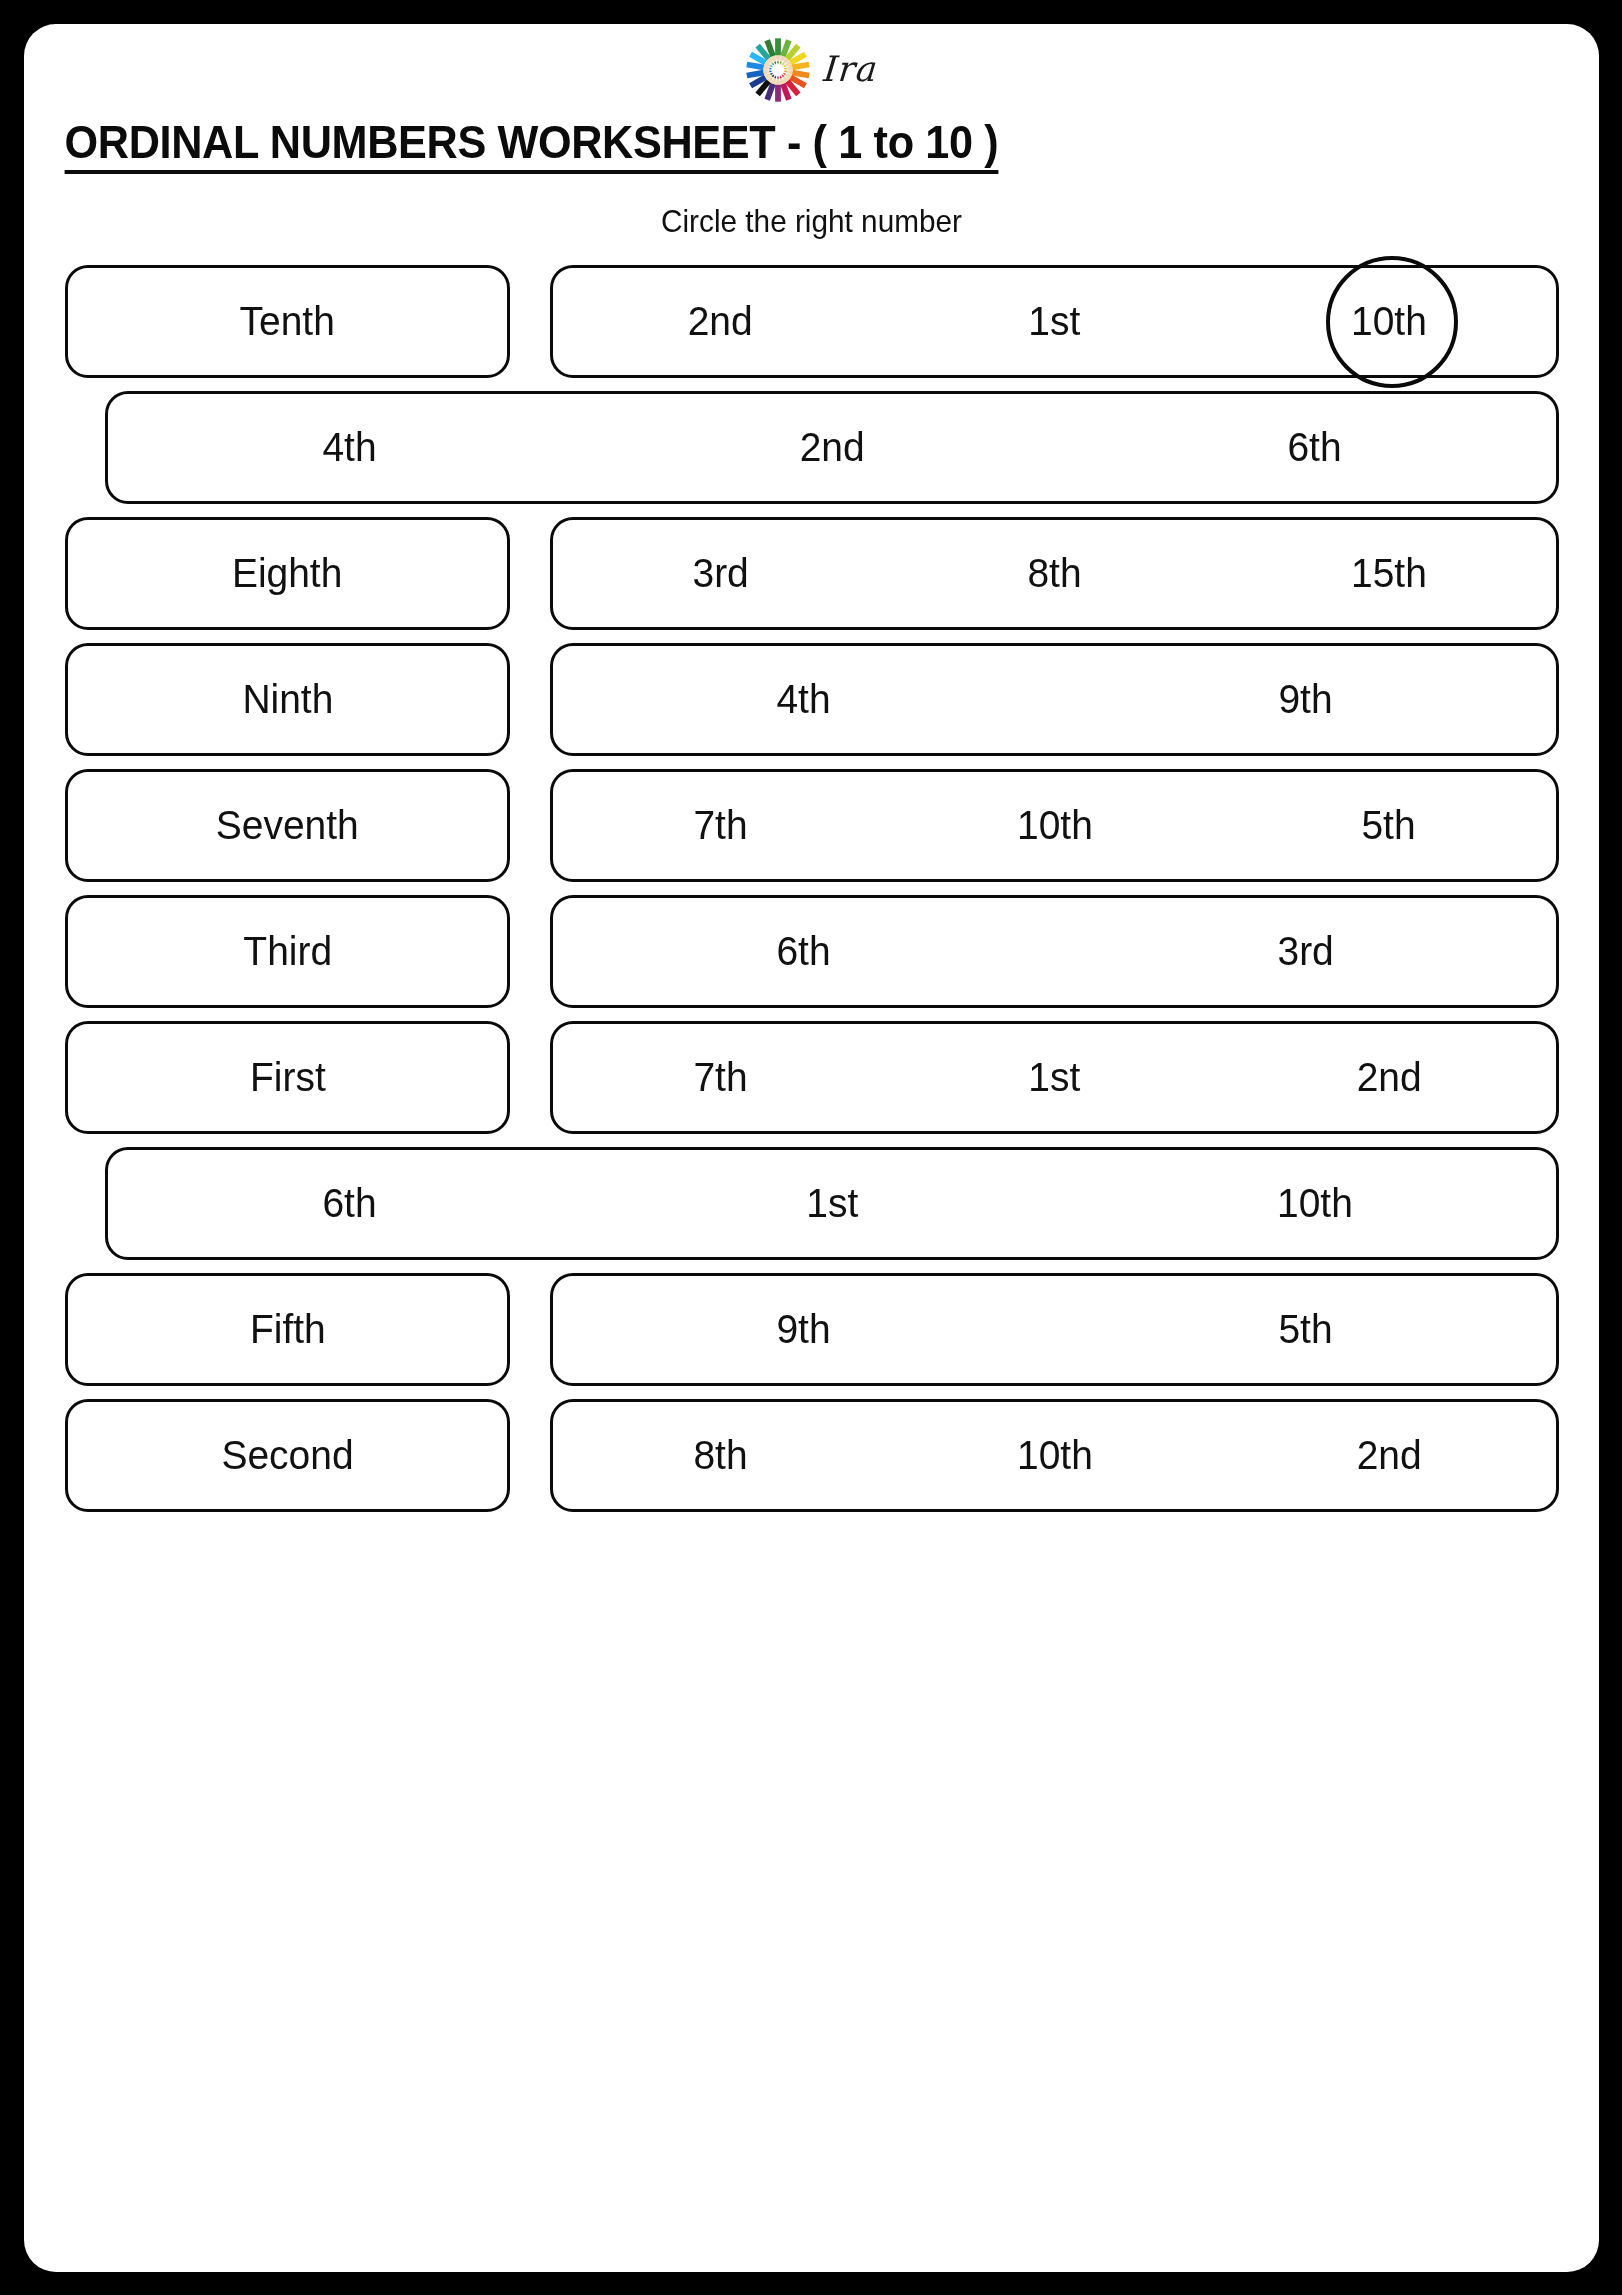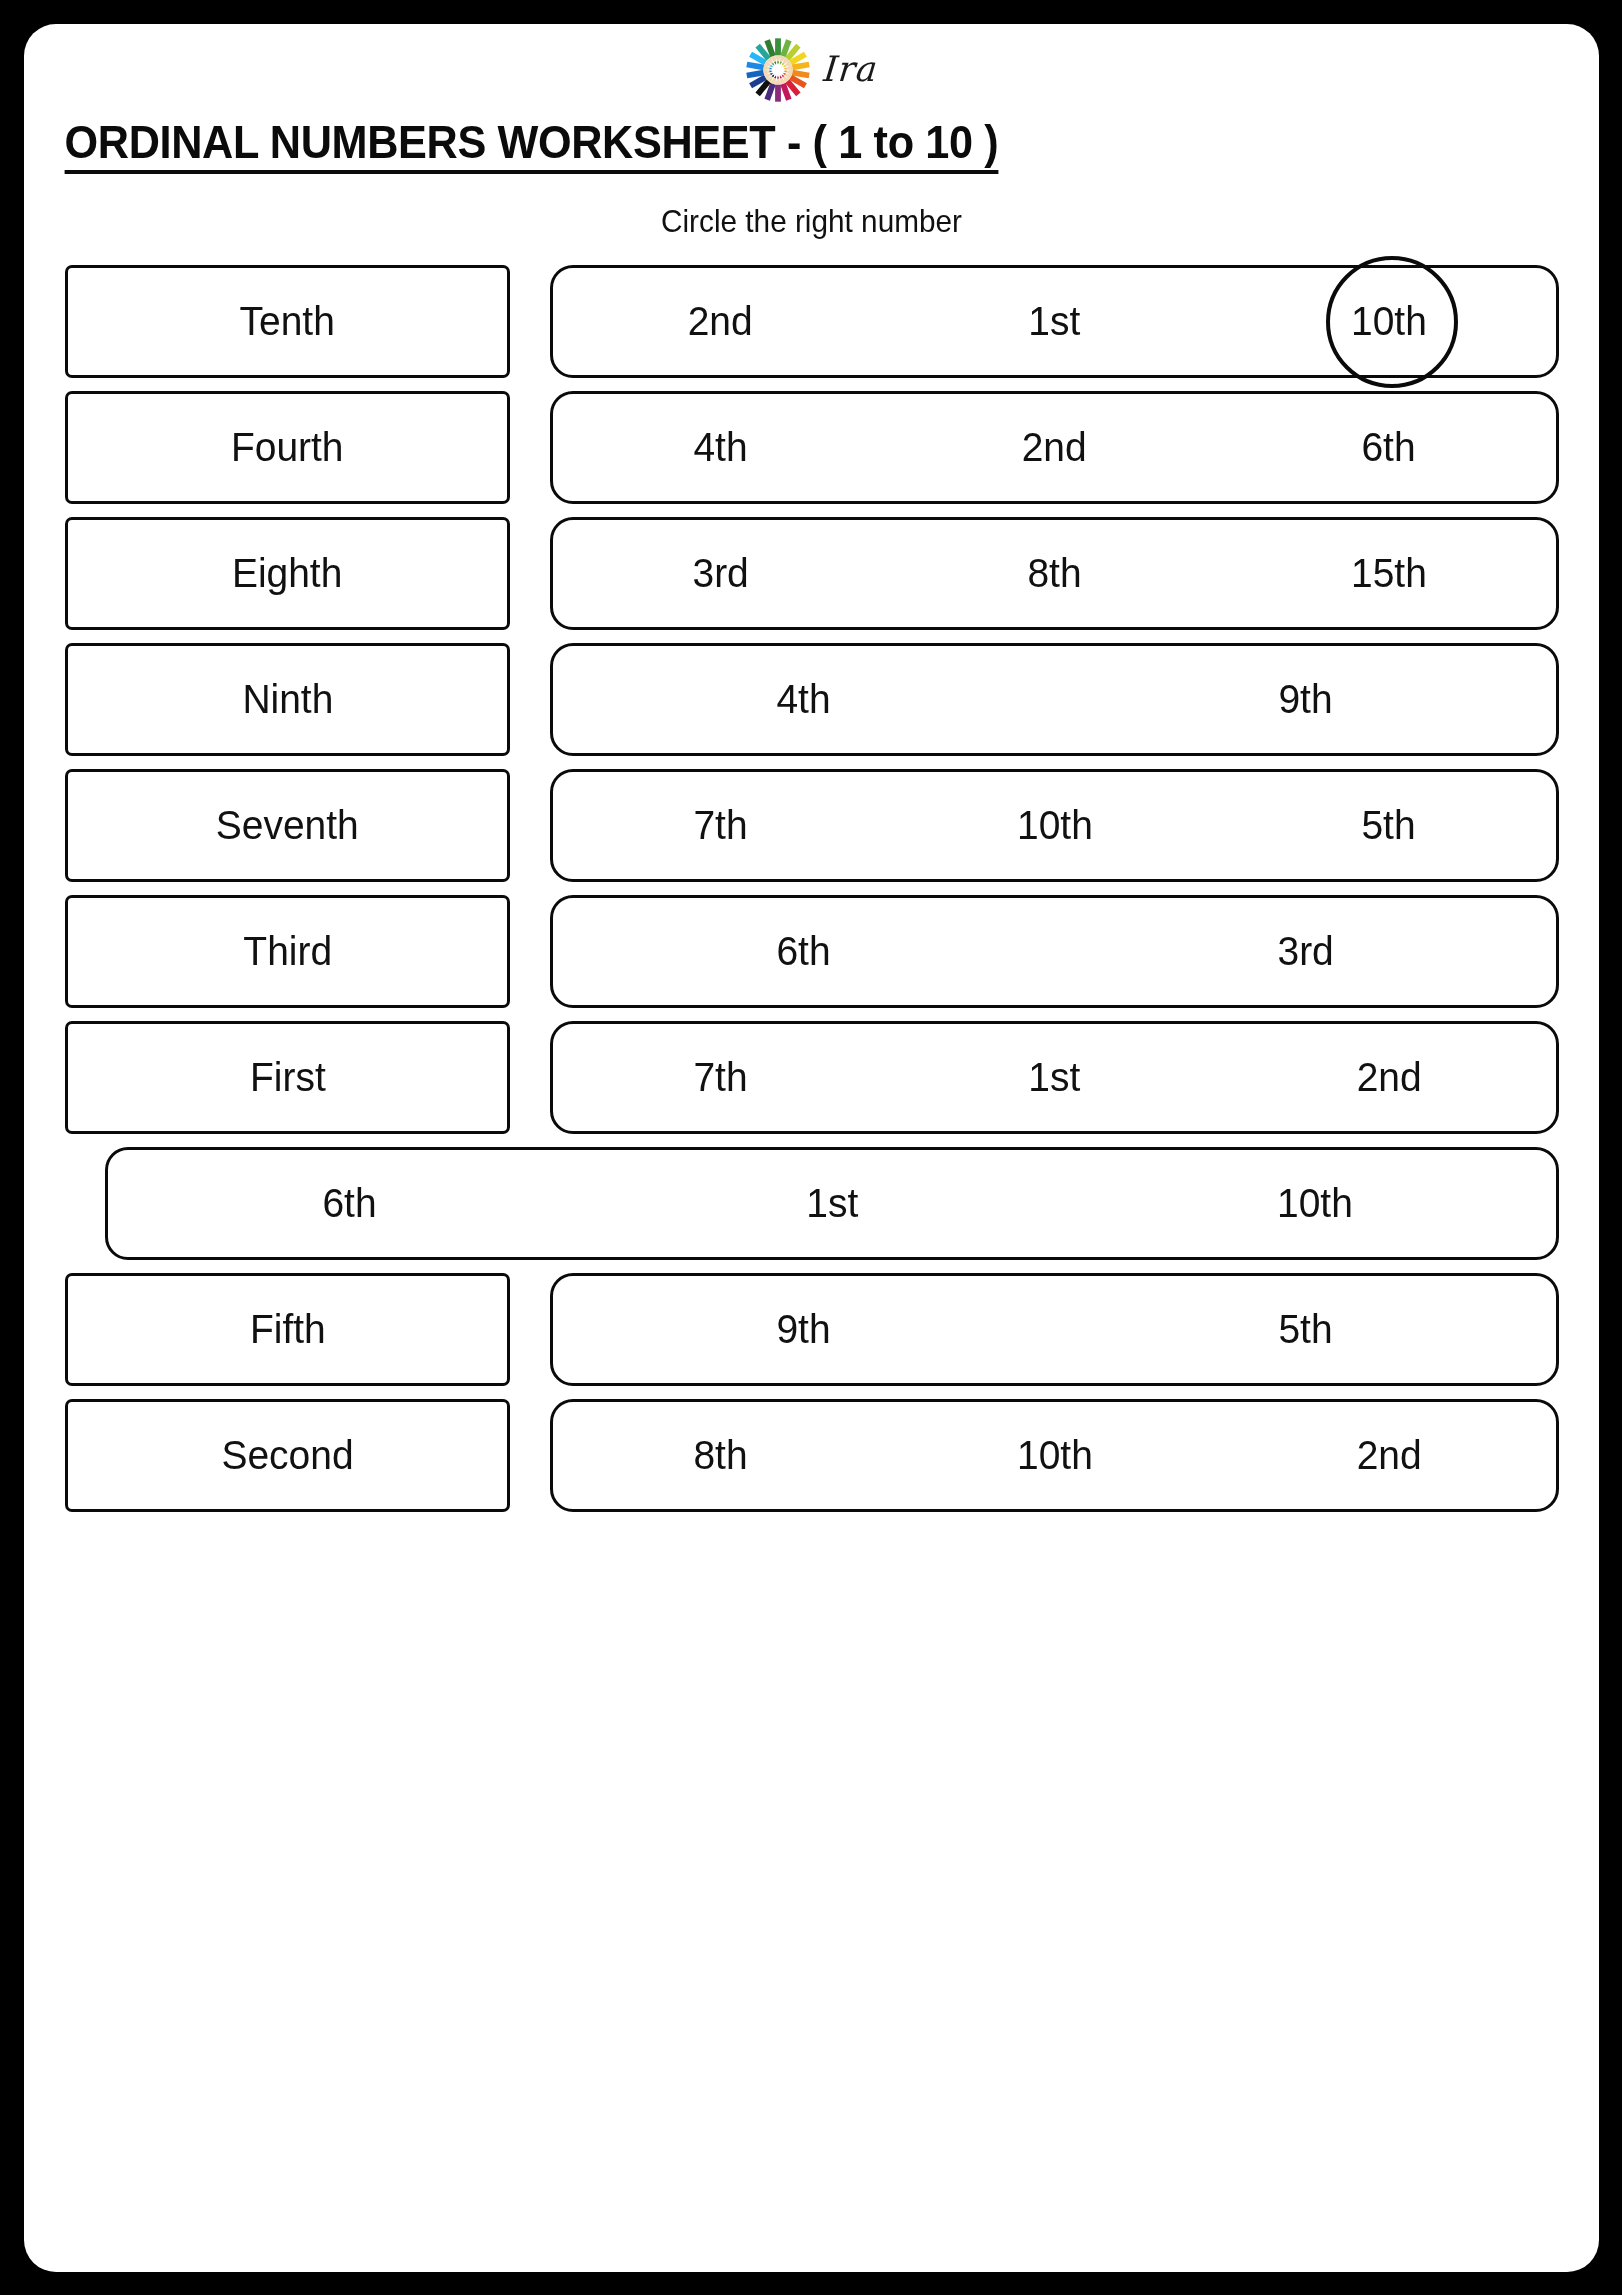--- a/index.html
+++ b/index.html
@@ -109,21 +109,21 @@
     align-items: stretch;
     height: 113px;
     margin-bottom: 13px;
   }
   .row:last-child { margin-bottom: 4px; }
 
   .word-box {
     width: 445px;
     flex: 0 0 445px;
     border: 3.8px solid #0a0a0a;
-    border-radius: 7px;
+    border-radius: 23px;
     box-sizing: border-box;
     display: flex;
     align-items: center;
     justify-content: center;
     background: #ffffff;
   }
 
   .word-text {
     font-family: "Liberation Sans Narrow", "Liberation Sans", sans-serif;
     font-size: 41px;
@@ -303,23 +303,20 @@
           <div class="option">
             <span class="option-text">1st</span>
           </div>
           <div class="option circled">
             <div class="circle-mark"></div>
             <span class="option-text">10th</span>
           </div>
         </div>
       </div>
       <div class="row">
-        <div class="word-box">
-          <span class="word-text">Fourth</span>
-        </div>
         <div class="options-box">
           <div class="option">
             <span class="option-text">4th</span>
           </div>
           <div class="option">
             <span class="option-text">2nd</span>
           </div>
           <div class="option">
             <span class="option-text">6th</span>
           </div>

